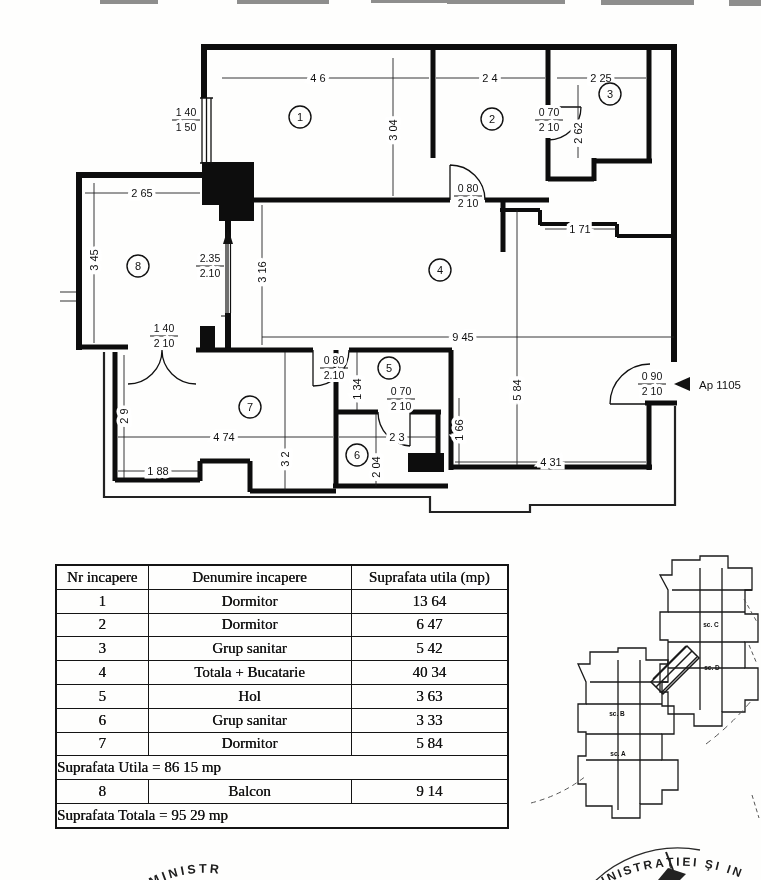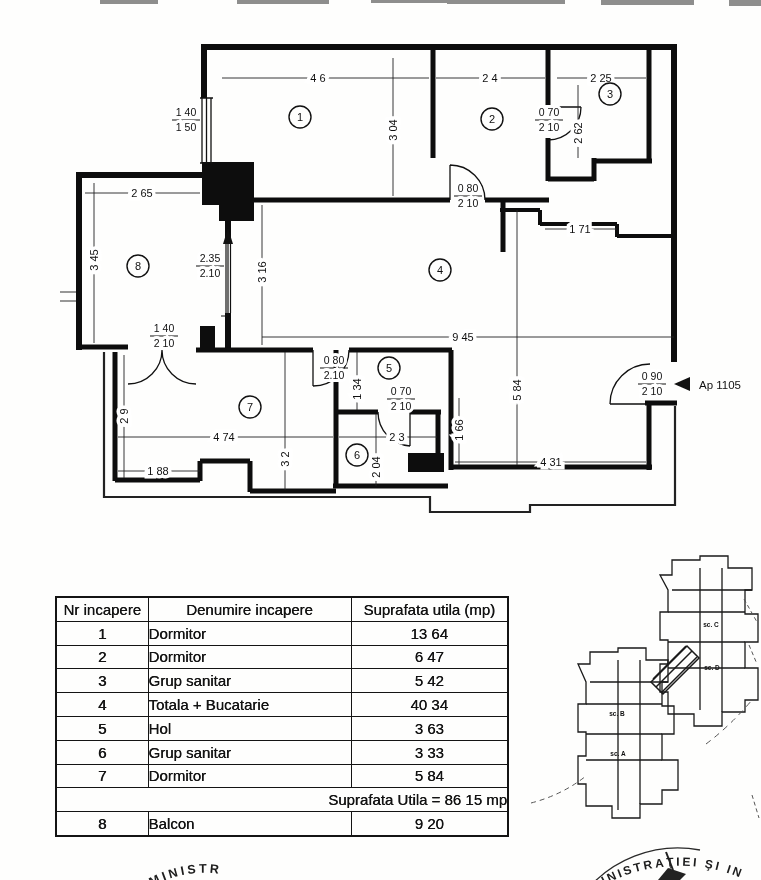--- a/index.html
+++ b/index.html
@@ -6,28 +6,28 @@
   body{width:761px;height:880px;overflow:hidden;position:relative;background:#fefefd;
        font-family:"Liberation Sans",sans-serif;}
   svg text{fill:#101010;}
   .dimtxt{font-size:11px;paint-order:stroke;stroke:#fff;stroke-width:7px;fill:#101010;}
   .fractxt{font-size:10.5px;paint-order:stroke;stroke:#fff;stroke-width:6px;fill:#101010;}
   .roomnum{font-size:11px;}
   .aplabel{font-size:11.5px;}
   .sclabel{font-size:6.5px;font-weight:bold;}
   .stamptxt{font-size:12.5px;font-weight:bold;letter-spacing:3px;fill:#1c1c1c;}
   .stamptxt2{font-size:12px;font-weight:bold;letter-spacing:2.5px;fill:#1c1c1c;}
-  table.areas{position:absolute;left:55px;top:596px;width:452px;border-collapse:collapse;
+  table.areas{position:absolute;left:55px;top:564px;width:452px;border-collapse:collapse;
       color:#131313;font-size:15px;border:2.6px solid #141414;table-layout:fixed;
-      text-shadow:0.3px 0 0 currentColor;}
+      text-shadow:0.3px 0 0 currentColor;font-family:Liberation Serif, serif;}
   table.areas th,table.areas td{border:1.7px solid #141414;height:22.8px;padding:0;
       font-weight:normal;overflow:hidden;white-space:nowrap;}
   .c{text-align:center;}
-  .l{text-align:left;padding-left:12px;}
-  .merge{text-align:right;padding-right:142px;margin-left:8px;}
+  .l{text-align:center;padding-left:12px;}
+  .merge{text-align:left;padding-right:142px;margin-left:8px;}
 </style>
 </head>
 <body>
 
 
 
 <svg width="761" height="880" viewBox="0 0 761 880" xmlns="http://www.w3.org/2000/svg">
 
   <g fill="#333" opacity="0.55">
     <rect x="100" y="0" width="58" height="4"></rect>
@@ -299,19 +299,22 @@
     <td class="c">7</td>
     <td class="l">Dormitor</td>
     <td class="c">5 84</td>
   </tr>
   <tr>
     <td class="merge" colspan="3">Suprafata Utila =  86 15 mp</td>
   </tr>
   <tr>
     <td class="c">8</td>
     <td class="l">Balcon</td>
-    <td class="c">9 20</td>
+    <td class="c">9 14</td>
+  </tr>
+  <tr>
+    <td class="merge" colspan="3">Suprafata Totala =  95 29 mp</td>
   </tr>
 </tbody>
   </table>
 
 
 
 
 </body></html>

